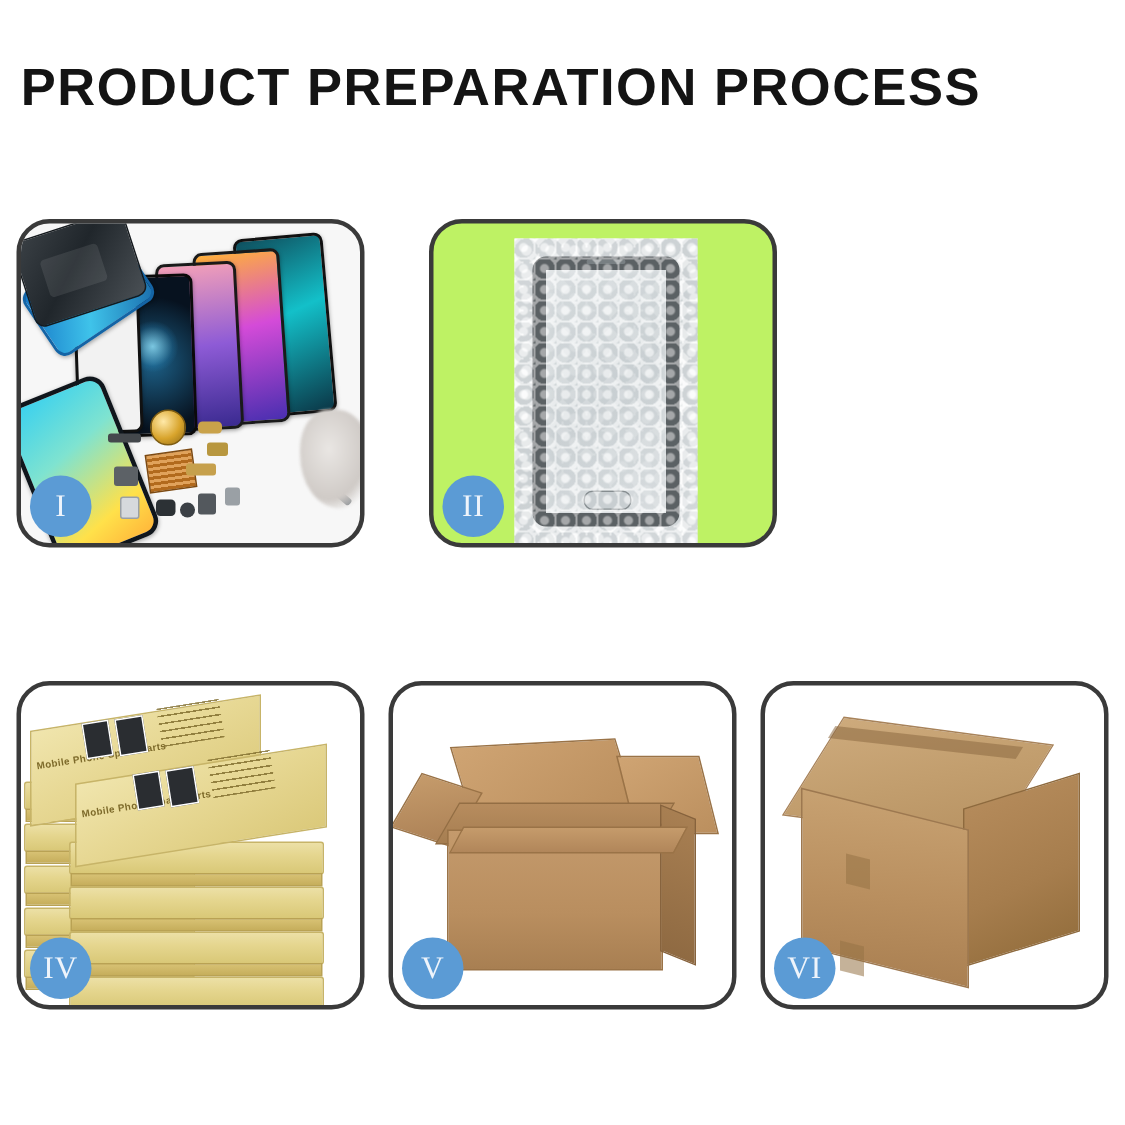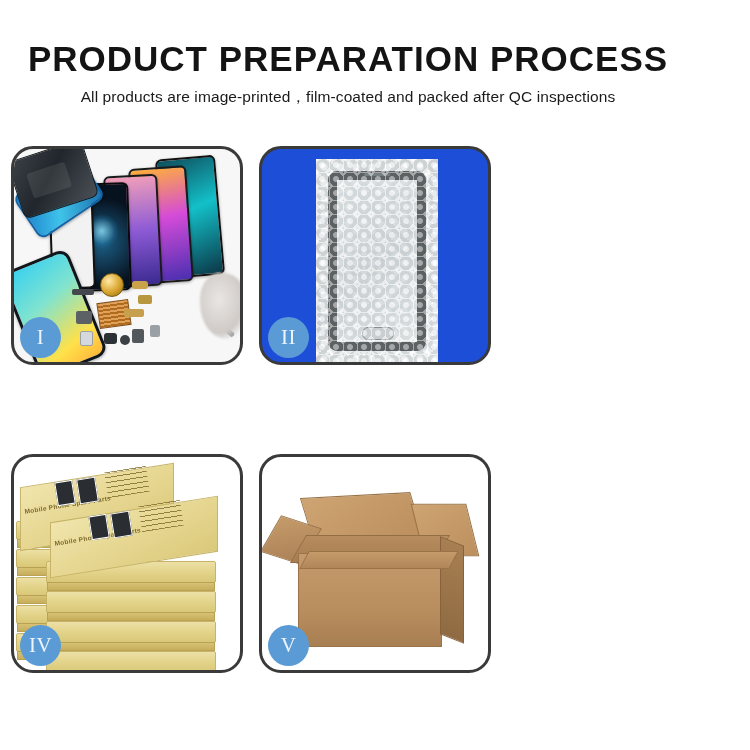--- a/index.html
+++ b/index.html
@@ -16,21 +16,21 @@
   }
 
   #page {
     position: absolute;
     left: 0; top: 0;
     width: 750px; height: 750px;
     background: #ffffff;
   }
 
   
-  .header { position: absolute; left: 14px; top: 0; width: 668px; }
+  .header { position: absolute; left: 0; top: 0; width: 668px; }
   .title {
     text-align: center;
     font-size: 35px;
     letter-spacing: 1.0px;
     font-weight: 700;
     color: #141414;
     margin-top: 38px;
     line-height: 42px;
     white-space: nowrap;
     font-family: "Liberation Sans", sans-serif;
@@ -204,21 +204,21 @@
   .hand-blur {
     position: absolute;
     right: -8px; top: 124px;
     width: 48px; height: 66px;
     background: radial-gradient(ellipse at 40% 40%, #e9e6e3 0%, #cfcac6 60%, rgba(240,240,240,0) 78%);
     border-radius: 40% 50% 45% 55%;
     filter: blur(1px);
   }
 
   
-  .p2 { background: #1d4ed8; }
+  .p2 { background: #bef264; margin-left: 27px; }
   .bubble-sheet {
     position: absolute;
     left: 54px; top: 10px;
     width: 122px; height: 204px;
     background:
       radial-gradient(circle at 20% 15%, rgba(255,255,255,.9) 0 3px, rgba(0,0,0,0) 4px),
       repeating-radial-gradient(circle at 8px 8px, rgba(255,255,255,.75) 0 3px, rgba(200,205,208,.35) 4px 8px),
       linear-gradient(135deg,#e6e9ea 0%, #d7dcde 50%, #e9ecee 100%);
     background-size: auto, 16px 16px, auto;
   }
@@ -463,21 +463,20 @@
   .s-tab1 { left: 54px; top: 114px; transform: skewY(14deg); }
   .s-tab2 { left: 50px; top: 172px; transform: skewY(14deg); }
 </style>
 </head>
 <body>
 
 <div id="page">
 
   <div class="header">
     <div class="title">PRODUCT PREPARATION PROCESS</div>
-    <div class="subtitle">All products are image-printed，film-coated and packed after QC inspections</div>
   </div>
 
   <div class="grid">
 
     <div class="panel c0 r0 p1">
       <div class="photo">
         <div class="ph ph-back1"></div>
         <div class="ph ph-back2"></div>
         <div class="ph ph-back3"></div>
         <div class="ph ph-black"></div>
@@ -572,15 +571,26 @@
         <div class="fill2"></div>
         <div class="flap flap-left"></div>
         <div class="carton-top"></div>
         <div class="carton-body"></div>
         <div class="carton-side"></div>
         <div class="flap flap-front"></div>
       </div>
       <div class="badge">V</div>
     </div>
 
+    <div class="panel c2 r1 p6">
+      <div class="photo">
+        <div class="s-top"></div>
+        <div class="s-top-seam"></div>
+        <div class="s-right"></div>
+        <div class="s-front"></div>
+        <div class="s-tab s-tab1"></div>
+        <div class="s-tab s-tab2"></div>
+      </div>
+      <div class="badge">VI</div>
+    </div>
 
   </div>
 </div>
 
 </body></html>

